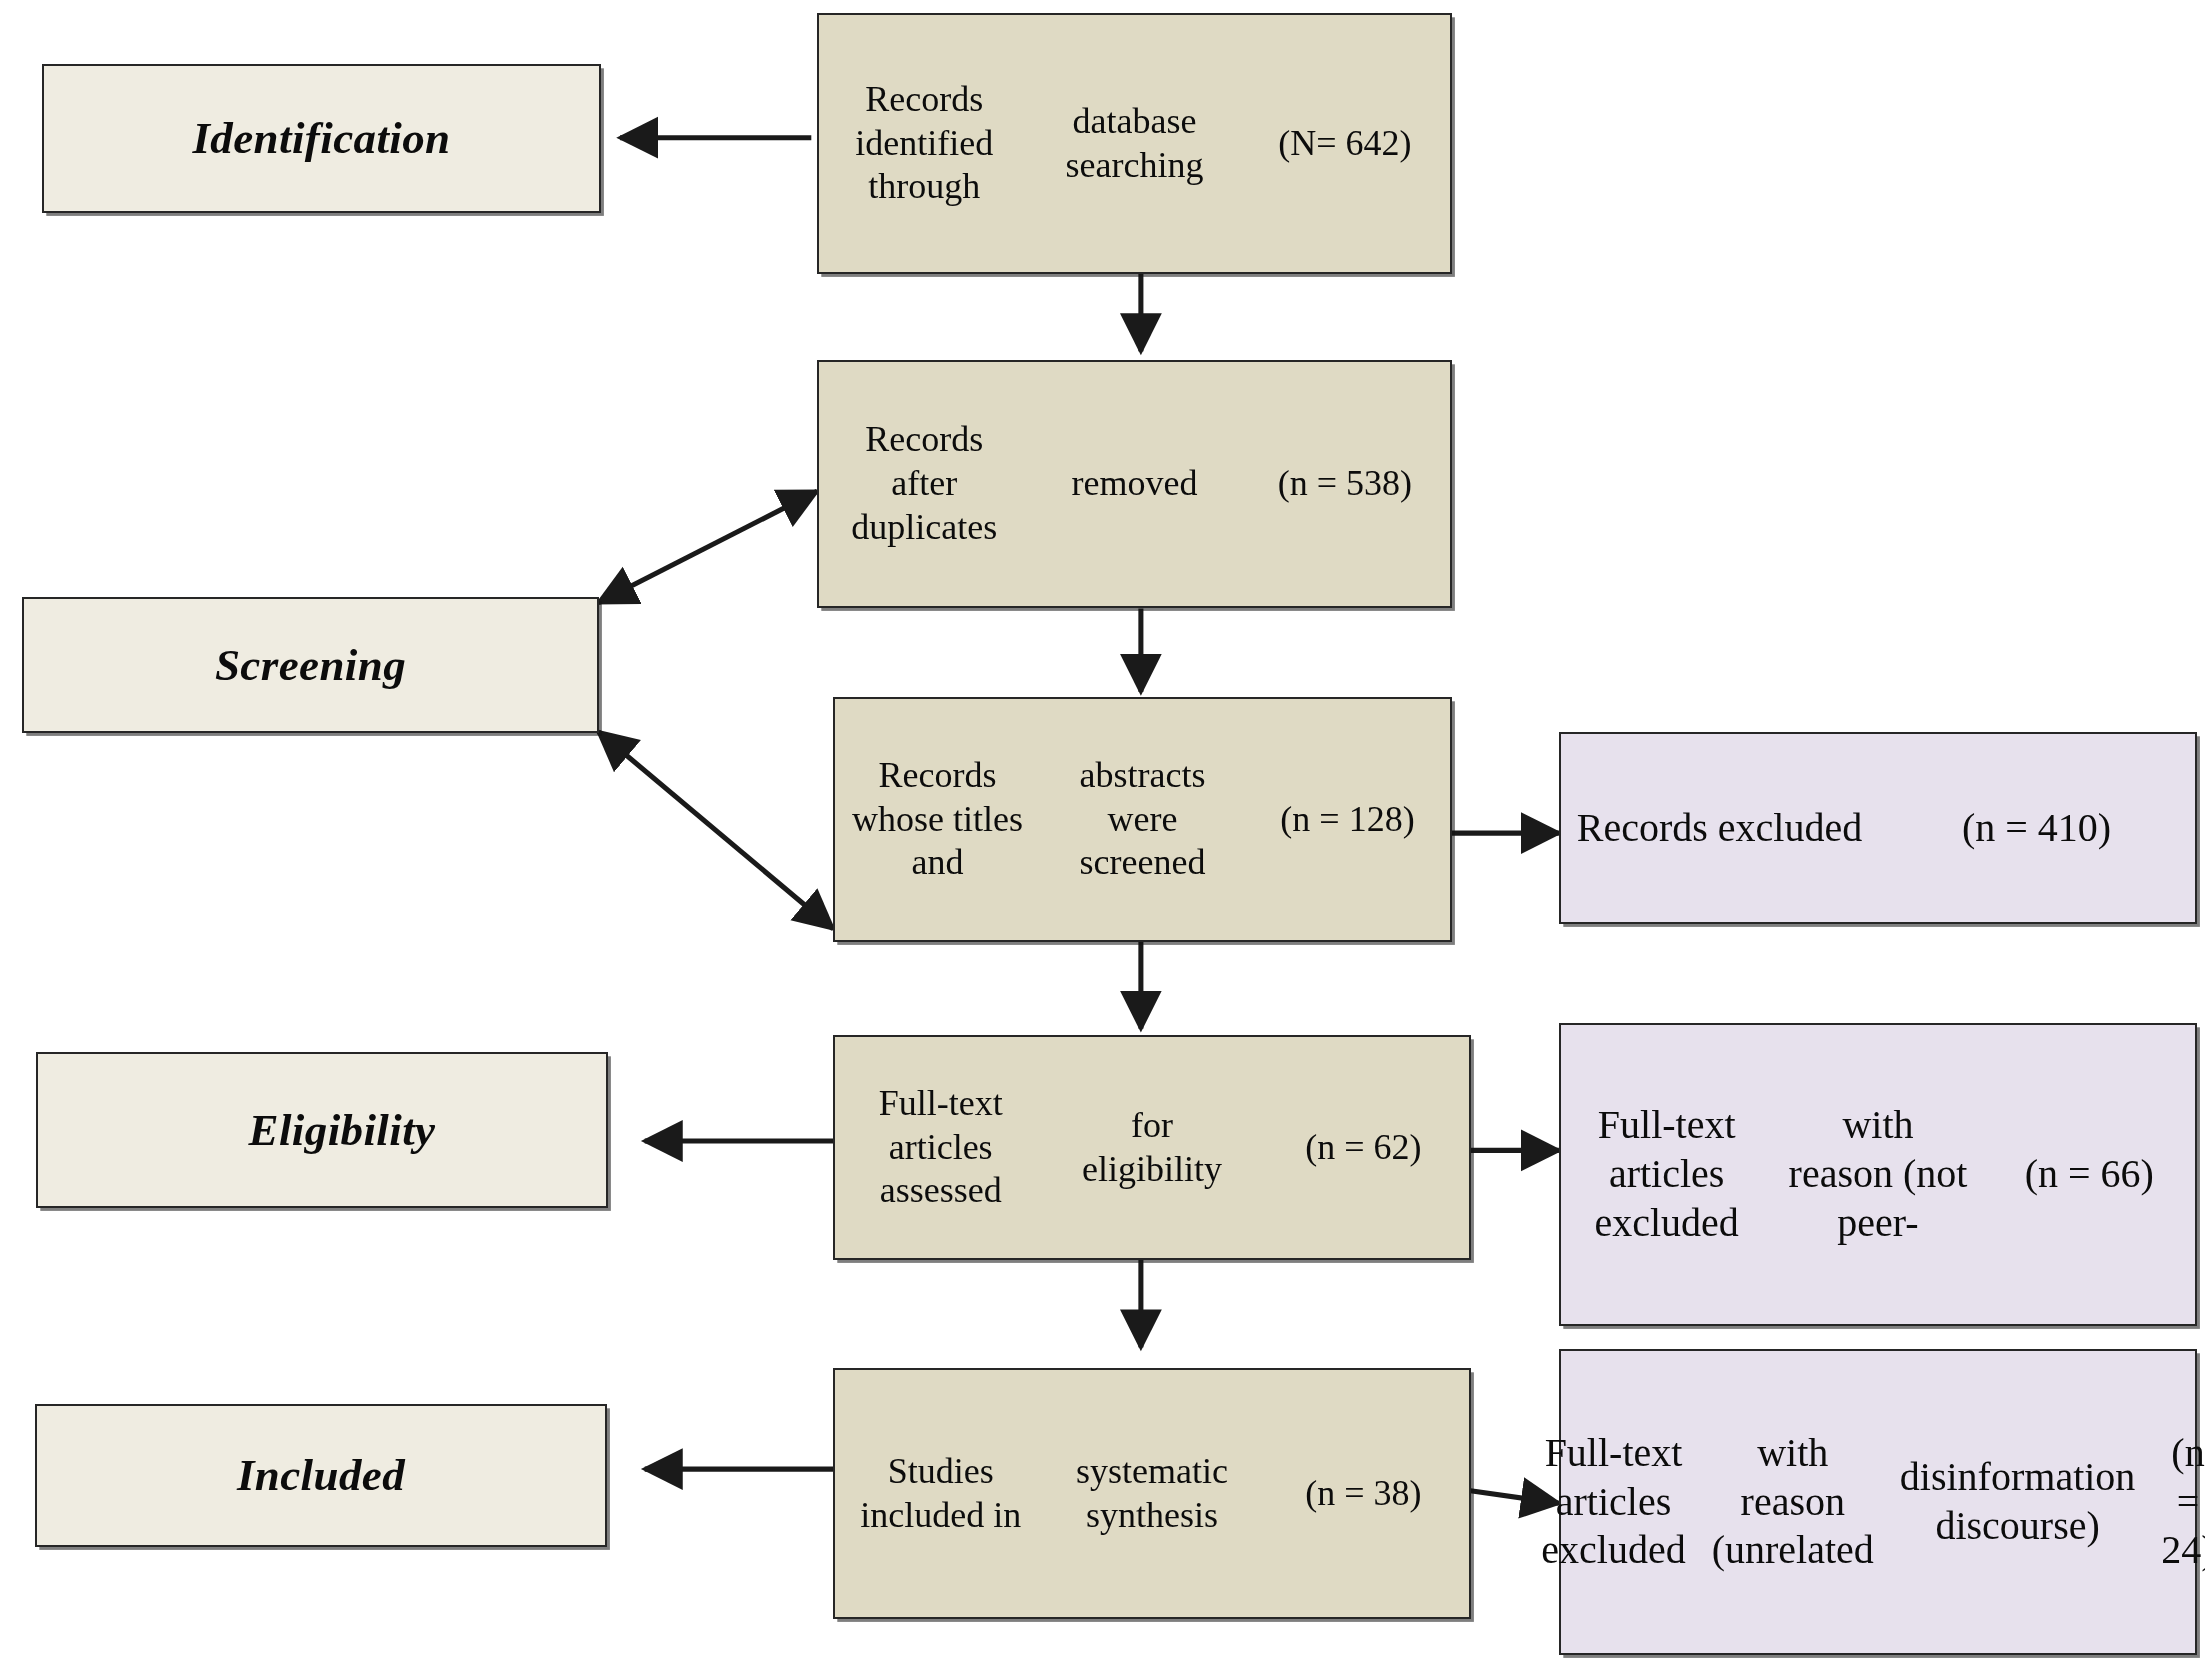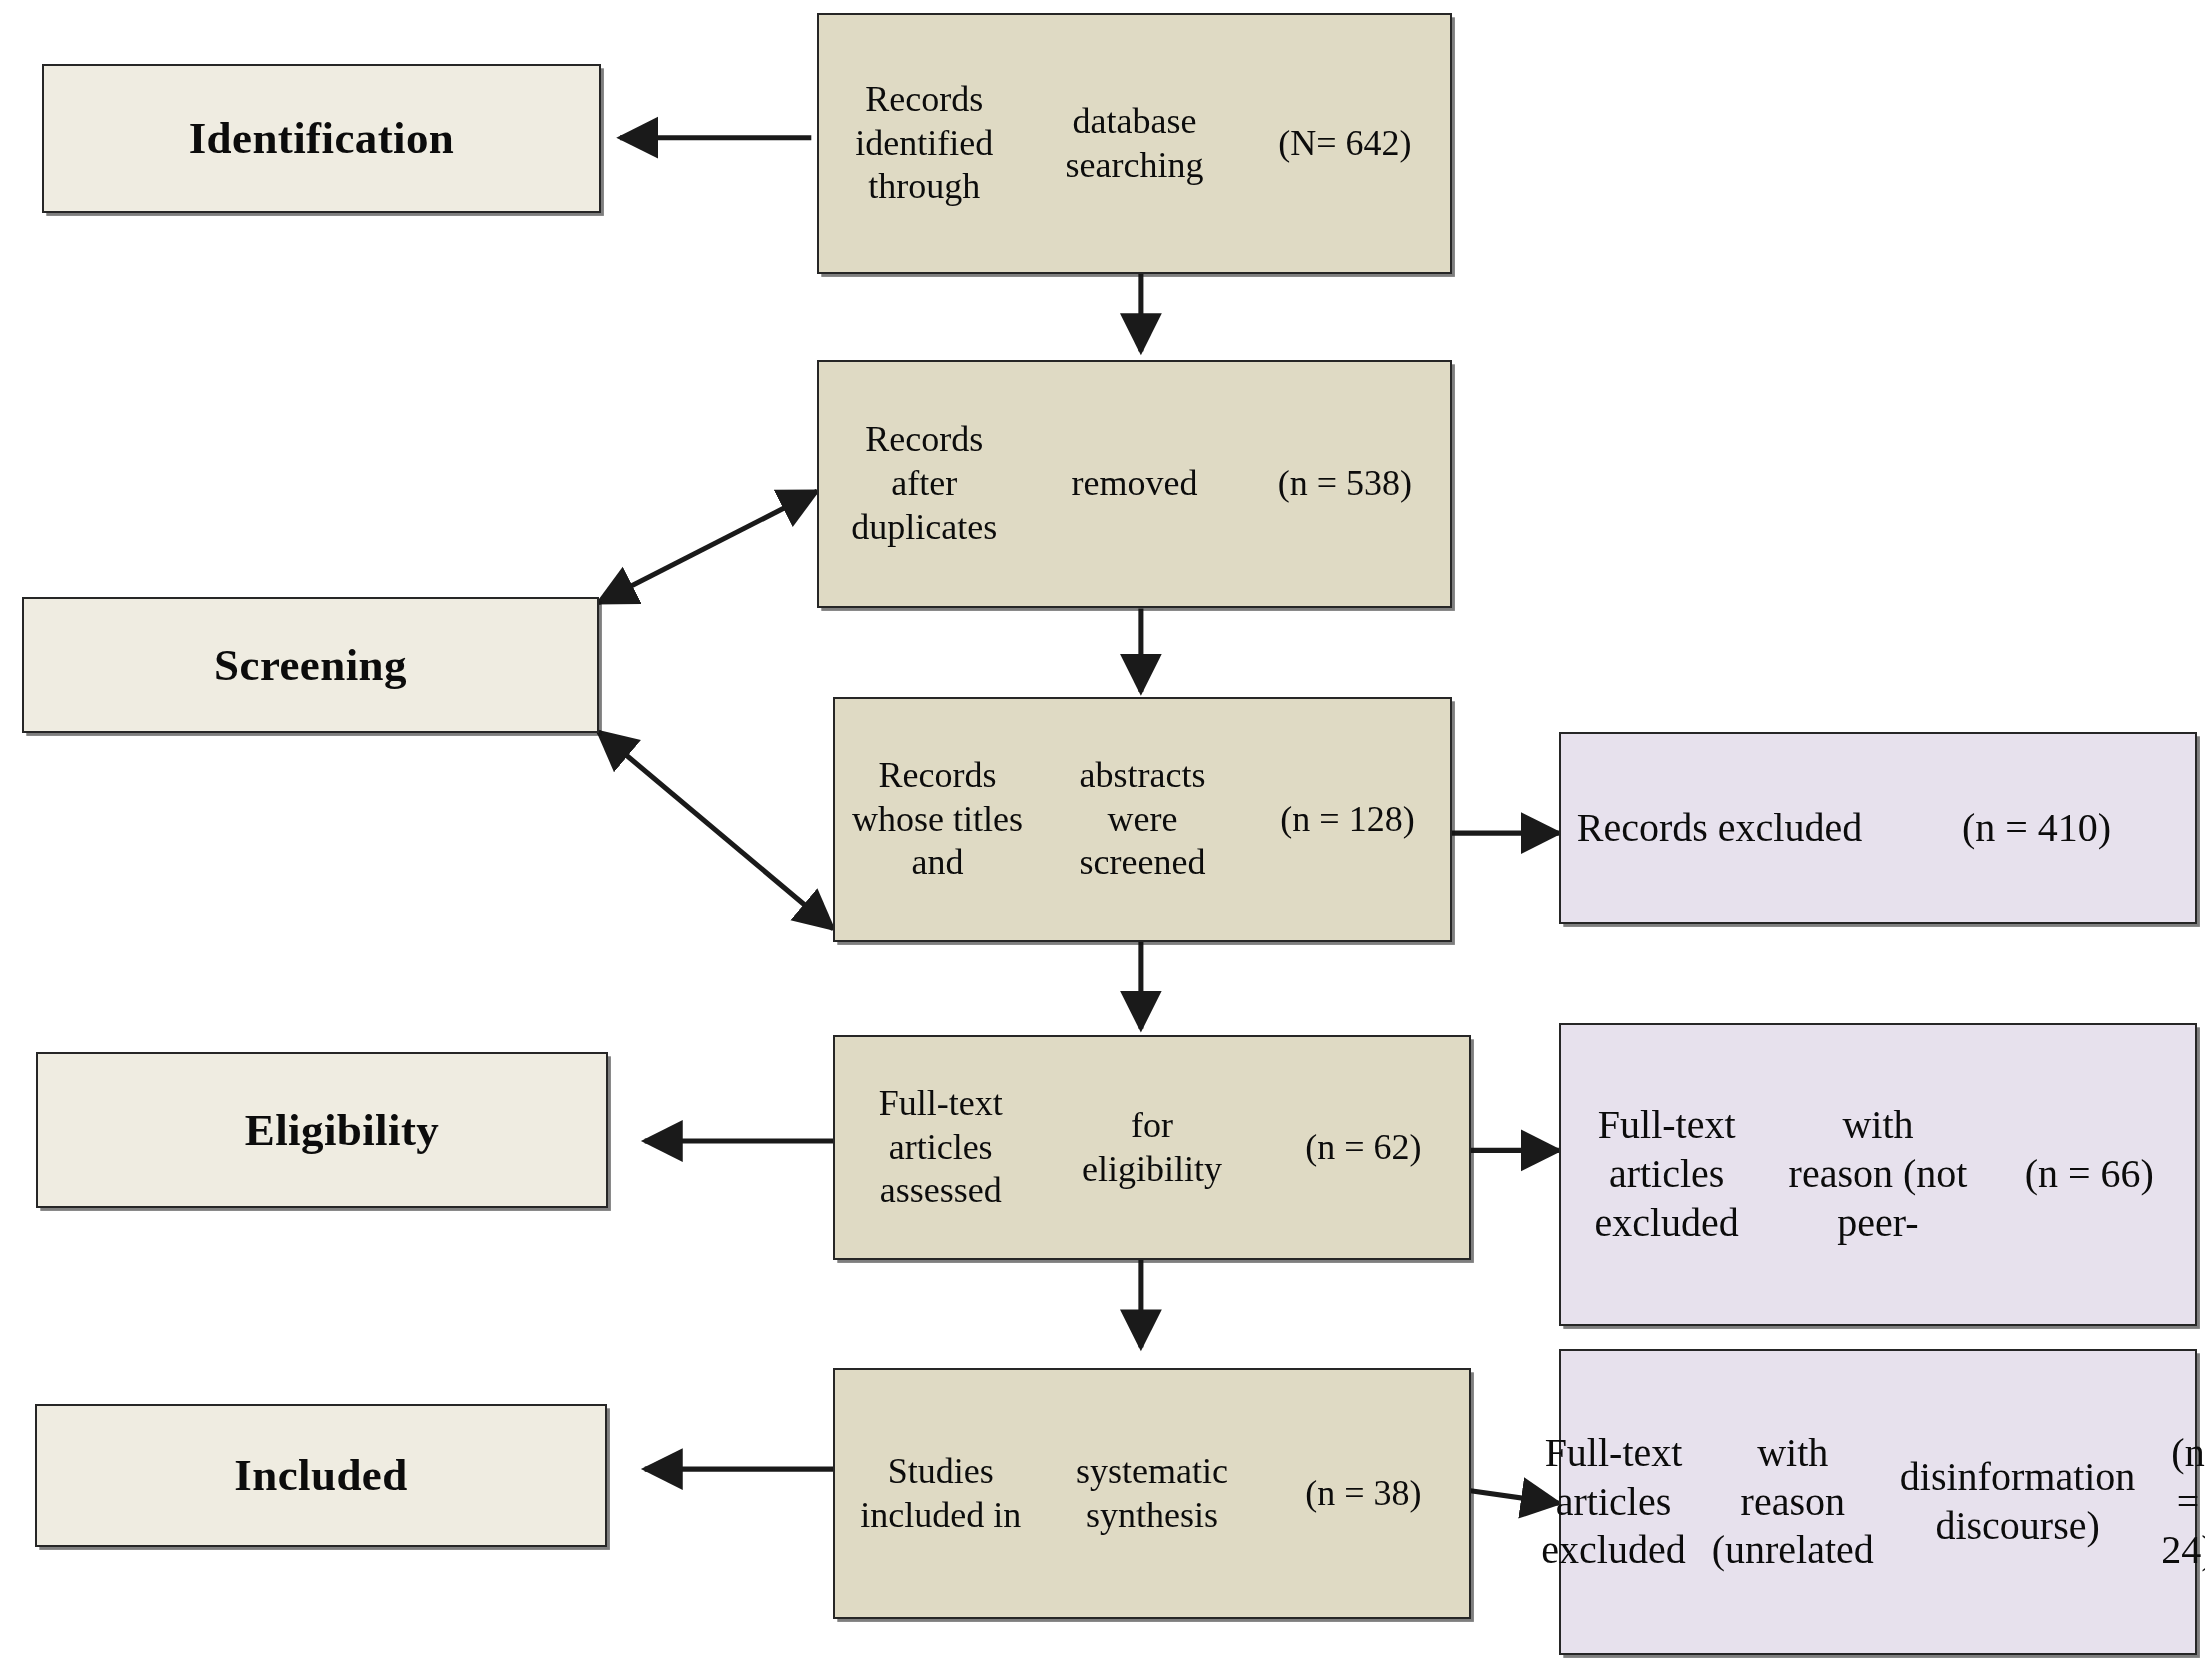--- a/index.html
+++ b/index.html
@@ -37,20 +37,21 @@
     width: 100%;
     padding: 0 13px;
     box-sizing: border-box;
   }
   
   .stage-box {
     background: #efece1;
     font-weight: bold;
     font-size: 45px;
     letter-spacing: 0.4px;
+    font-style: italic;
   }
   
   .flow-box {
     background: #dfdac4;
     font-size: 36px;
   }
   
   .excl-box {
     background: #e7e1ed;
     font-size: 40px;

